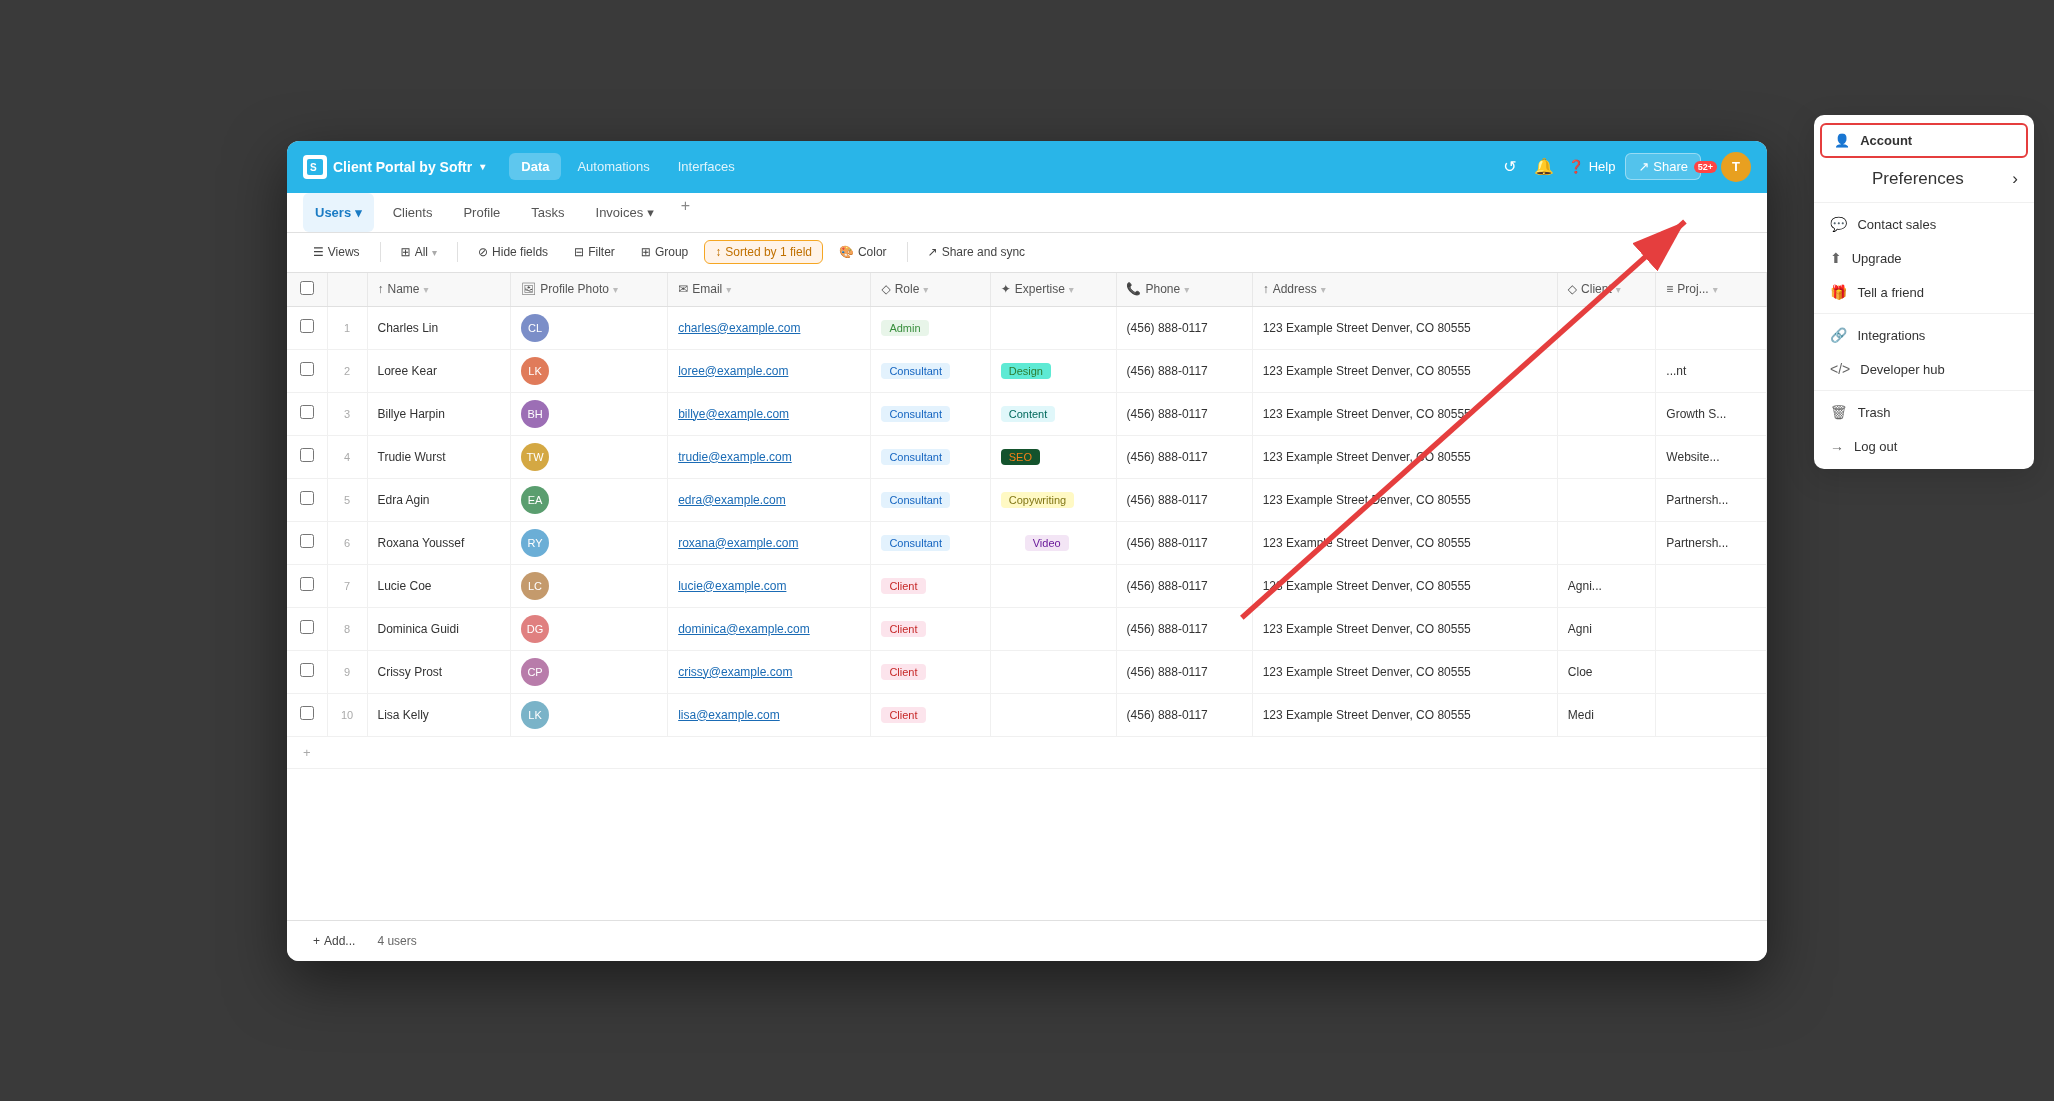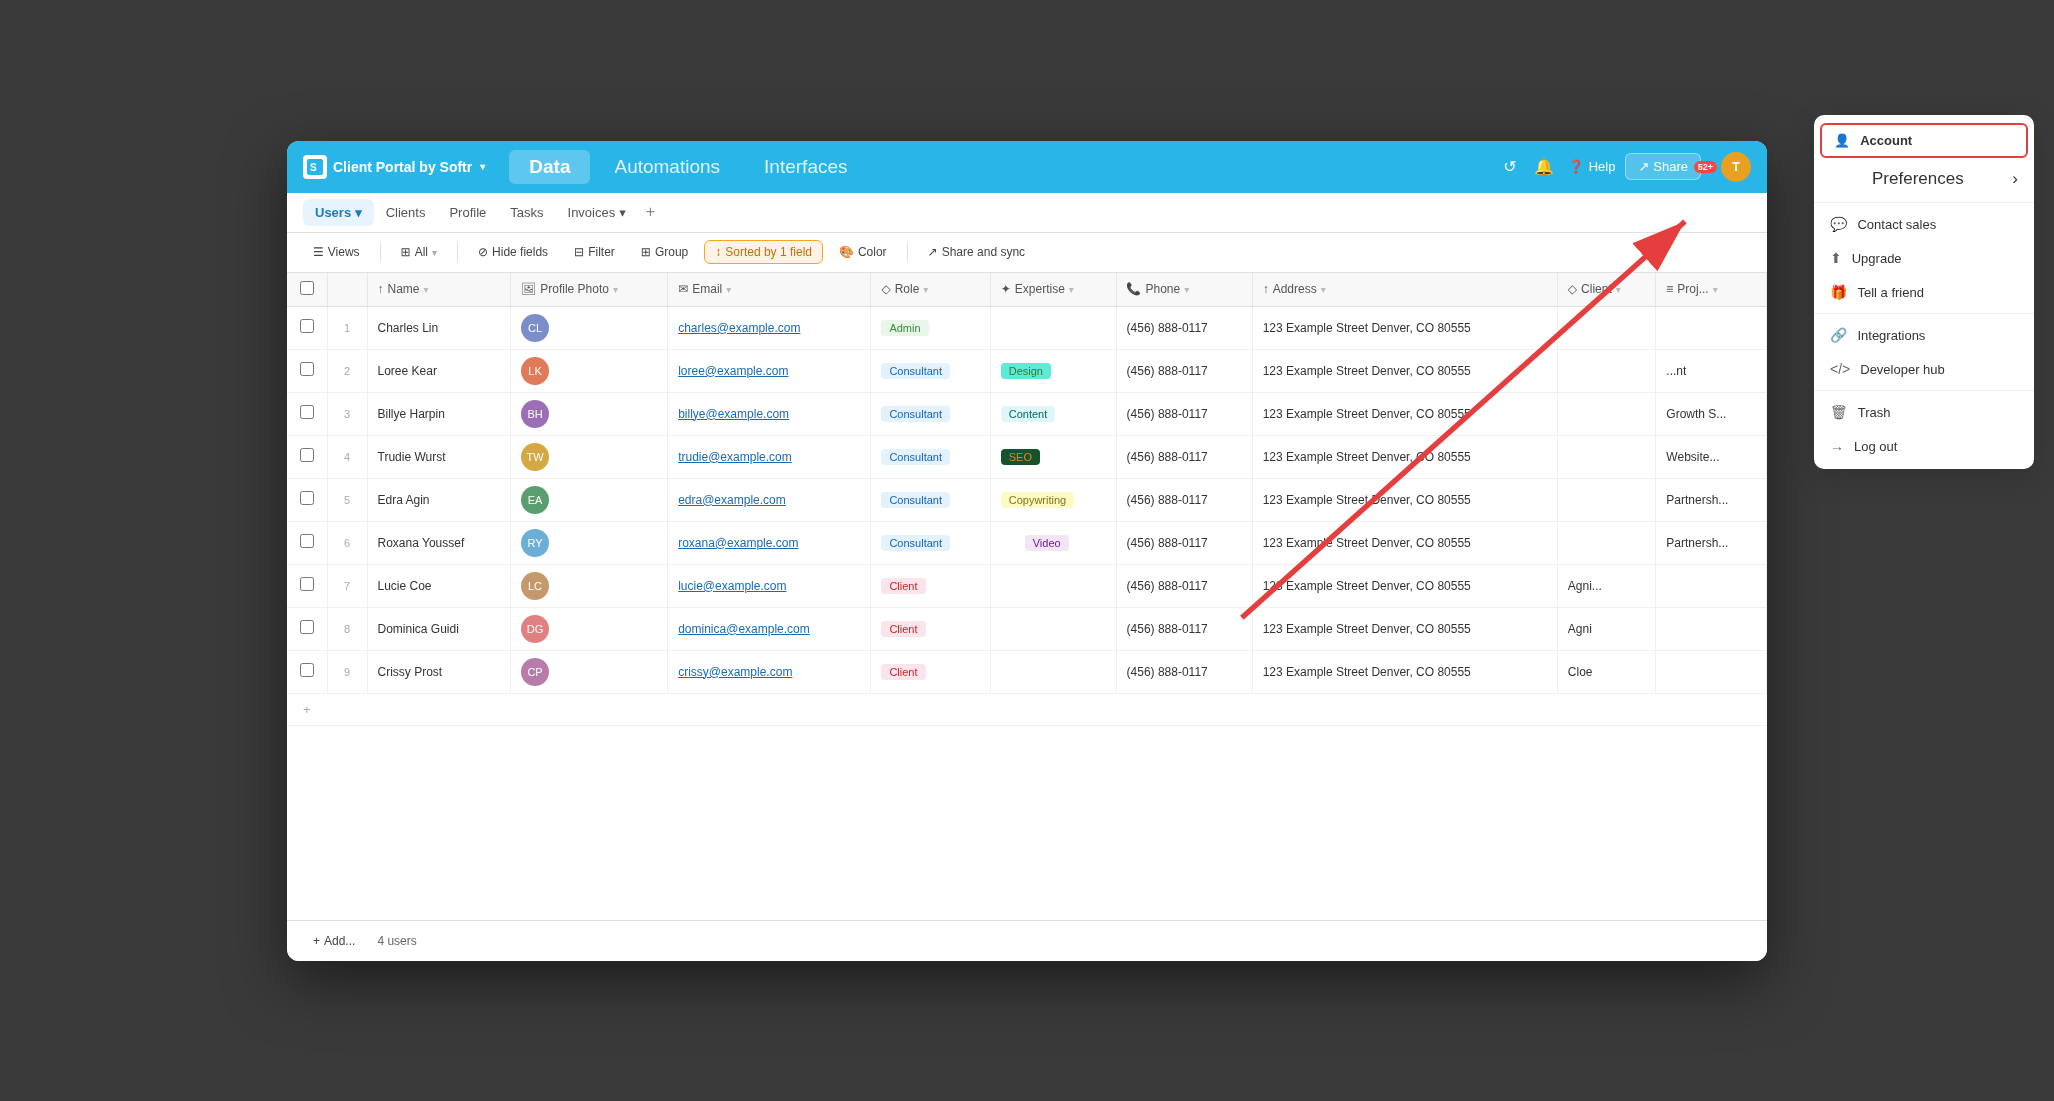--- a/index.html
+++ b/index.html
@@ -49,24 +49,24 @@
       justify-content: center;
     }
     .logo-icon svg { width: 16px; height: 16px; }
     .chevron-down { font-size: 10px; color: white; margin-left: 2px; }
     .top-nav {
       display: flex;
       gap: 4px;
       margin-left: 8px;
     }
     .top-nav-item {
-      padding: 6px 20px;
+      padding: 6px 12px;
       border-radius: 6px;
       color: rgba(255,255,255,0.85);
-      font-size: 19px;
+      font-size: 13px;
       cursor: pointer;
     }
     .top-nav-item.active {
       background: rgba(255,255,255,0.25);
       color: white;
       font-weight: 600;
     }
     .spacer { flex: 1; }
     .top-right {
       display: flex;
@@ -125,24 +125,23 @@
       color: white;
       font-weight: 700;
       font-size: 13px;
       cursor: pointer;
     }
     
     .tab-bar {
       background: white;
       border-bottom: 1px solid #e0e0e0;
       display: flex;
-      align-items: center;
       padding: 0 16px;
       height: 40px;
-      gap: 0;
+      gap: 7px;
     }
     .tab {
       display: flex;
       align-items: center;
       gap: 4px;
       padding: 6px 12px;
       border-radius: 6px;
       font-size: 13px;
       cursor: pointer;
       color: #555;
@@ -679,20 +678,41 @@
       </td>
       <td>
         <span class="badge badge-client">Client</span>
       </td>
       <td></td>
       <td>(456) 888-0117</td>
       <td>123 Example Street Denver, CO 80555</td>
       <td>Cloe</td>
       <td></td>
     </tr>
+          <tr>
+      <td class="checkbox-cell">
+        <input type="checkbox" style="">
+      </td>
+      <td class="row-num">10</td>
+      <td>Lisa Kelly</td>
+      <td>
+        <div class="photo-placeholder" style="background:#7ab3c8">LK</div>
+      </td>
+      <td>
+        <a class="email-link">lisa@example.com</a>
+      </td>
+      <td>
+        <span class="badge badge-client">Client</span>
+      </td>
+      <td></td>
+      <td>(456) 888-0117</td>
+      <td>123 Example Street Denver, CO 80555</td>
+      <td>Medi</td>
+      <td></td>
+    </tr>
         </tbody>
     </table>
     <div class="add-row">
       <span>+</span>
     </div>
   </div>
 
   <div class="bottom-bar">
     <div class="toolbar-btn">
       <span>+</span>

